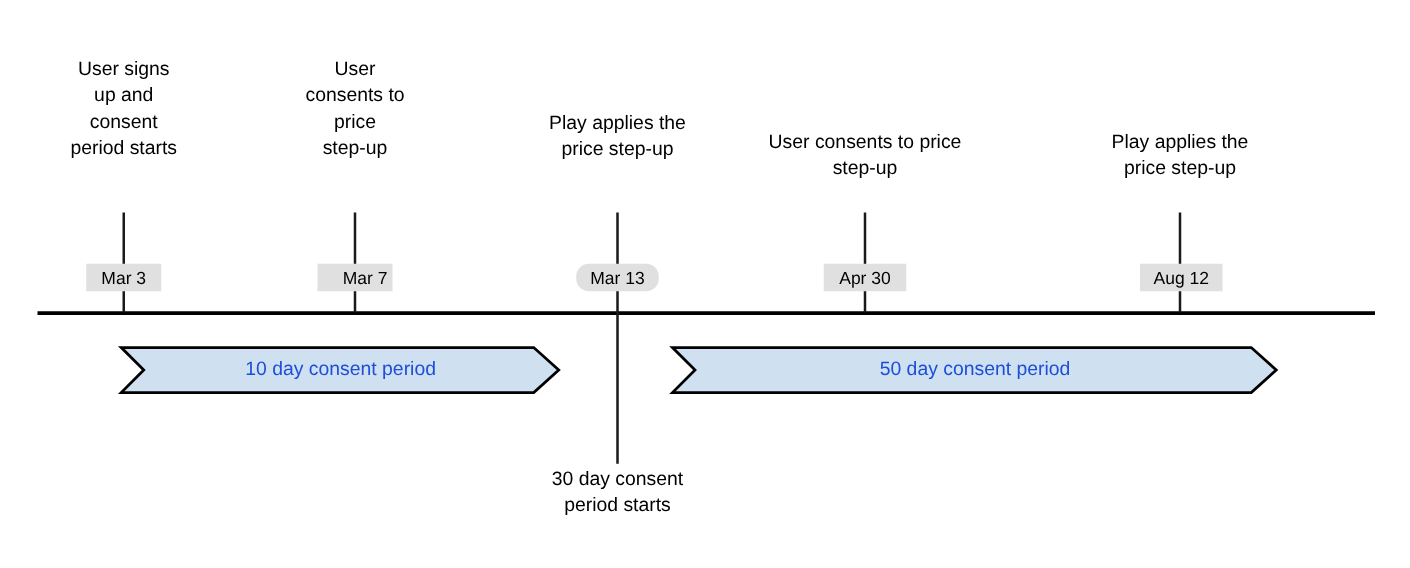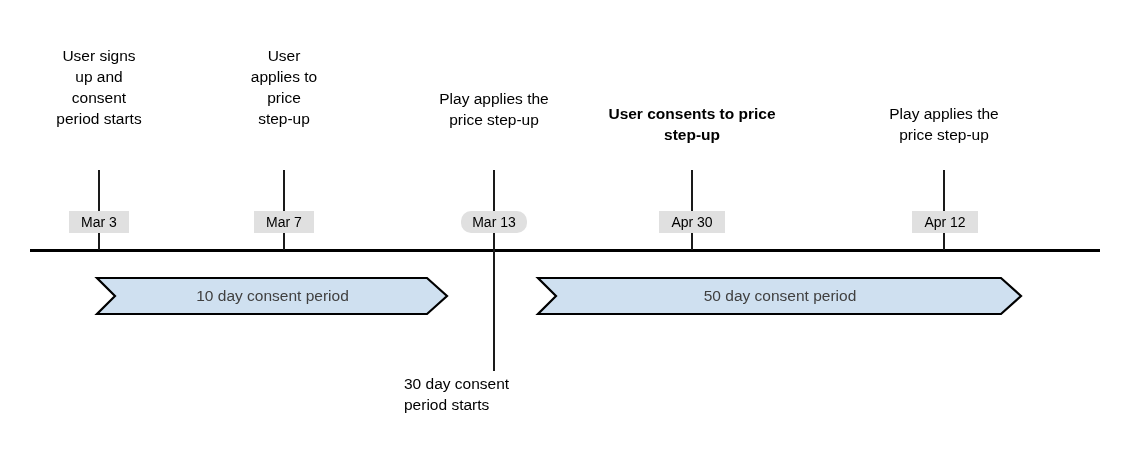--- a/index.html
+++ b/index.html
@@ -65,26 +65,27 @@
   .banner-text {
     position: absolute;
     top: 0;
     left: 0;
     right: 0;
     height: 38px;
     display: flex;
     align-items: center;
     justify-content: center;
     font-size: 15.5px;
-    color: #404040;
+    color: #1d4ed8;
     pointer-events: none;
   }
   
   .branch-note {
     position: absolute;
+    text-align: center;
     font-size: 15.5px;
     line-height: 21px;
     white-space: pre-line;
     color: #000000;
   }
 </style>
 </head>
 <body>
 
 <div id="canvas">
@@ -93,45 +94,45 @@
 
   <div class="event-label" style="left:9px; top:45px; width:180px;">User signs
 up and
 consent
 period starts</div>
   <div class="tick" style="left:98px; top:170px; height:42px;"></div>
   <div class="date-chip" style="left:69px; top:211px; width:52px;">Mar 3</div>
   <div class="tick" style="left:98px; top:233px; height:17px;"></div>
 
   <div class="event-label" style="left:204px; top:45px; width:160px;">User
-applies to
+consents to
 price
 step-up</div>
   <div class="tick" style="left:283px; top:170px; height:42px;"></div>
-  <div class="date-chip" style="left:254px; top:211px; width:52px;">Mar 7</div>
+  <div class="date-chip" style="left:254px; top:211px; width:52px;text-align:right;">Mar 7</div>
   <div class="tick" style="left:283px; top:233px; height:17px;"></div>
 
   <div class="event-label" style="left:404px; top:88px; width:180px;">Play applies the
 price step-up</div>
   <div class="tick" style="left:493px; top:170px; height:42px;"></div>
   <div class="date-chip" style="left:461px; top:211px; width:58px;border-radius:10px;">Mar 13</div>
   <div class="tick" style="left:493px; top:233px; height:138px;"></div>
   <div class="branch-note" style="left:404px; top:373px; width:180px;">30 day consent
 period starts</div>
 
-  <div class="event-label" style="left:582px; top:103px; width:220px;font-weight:bold;">User consents to price
+  <div class="event-label" style="left:582px; top:103px; width:220px;">User consents to price
 step-up</div>
   <div class="tick" style="left:691px; top:170px; height:42px;"></div>
   <div class="date-chip" style="left:659px; top:211px; width:58px;">Apr 30</div>
   <div class="tick" style="left:691px; top:233px; height:17px;"></div>
 
   <div class="event-label" style="left:854px; top:103px; width:180px;">Play applies the
 price step-up</div>
   <div class="tick" style="left:943px; top:170px; height:42px;"></div>
-  <div class="date-chip" style="left:912px; top:211px; width:58px;">Apr 12</div>
+  <div class="date-chip" style="left:912px; top:211px; width:58px;">Aug 12</div>
   <div class="tick" style="left:943px; top:233px; height:17px;"></div>
 
   <div class="banner" style="left:97px; top:277px; width:351px;">
     <svg width="351" height="38" viewBox="0 0 351 38" preserveAspectRatio="none">
       <polygon points="0,1 330,1 350,19 330,37 0,37 18,19" fill="#cfe0f0" stroke="#000000" stroke-width="2.2" stroke-linejoin="miter"></polygon>
     </svg>
     <div class="banner-text">10 day consent period</div>
   </div>
 
   <div class="banner" style="left:538px; top:277px; width:484px;">

